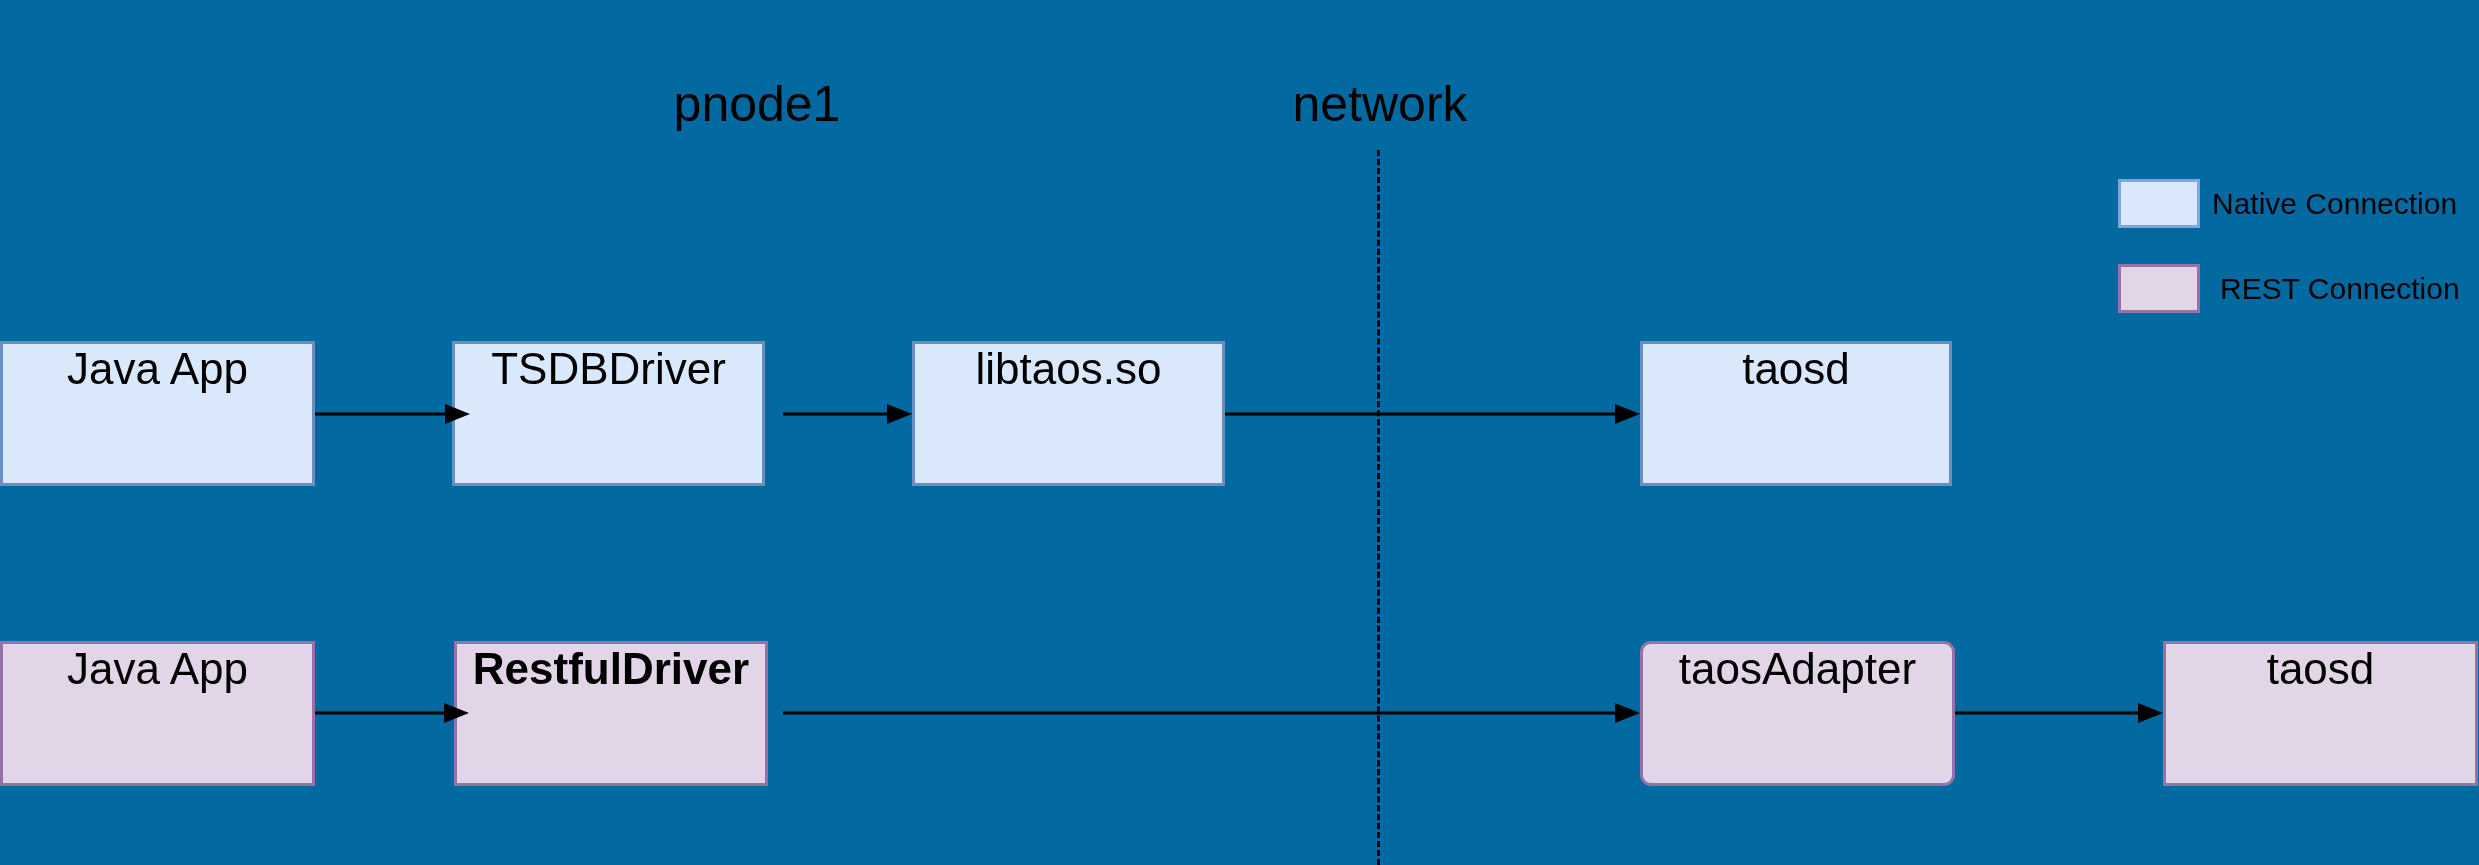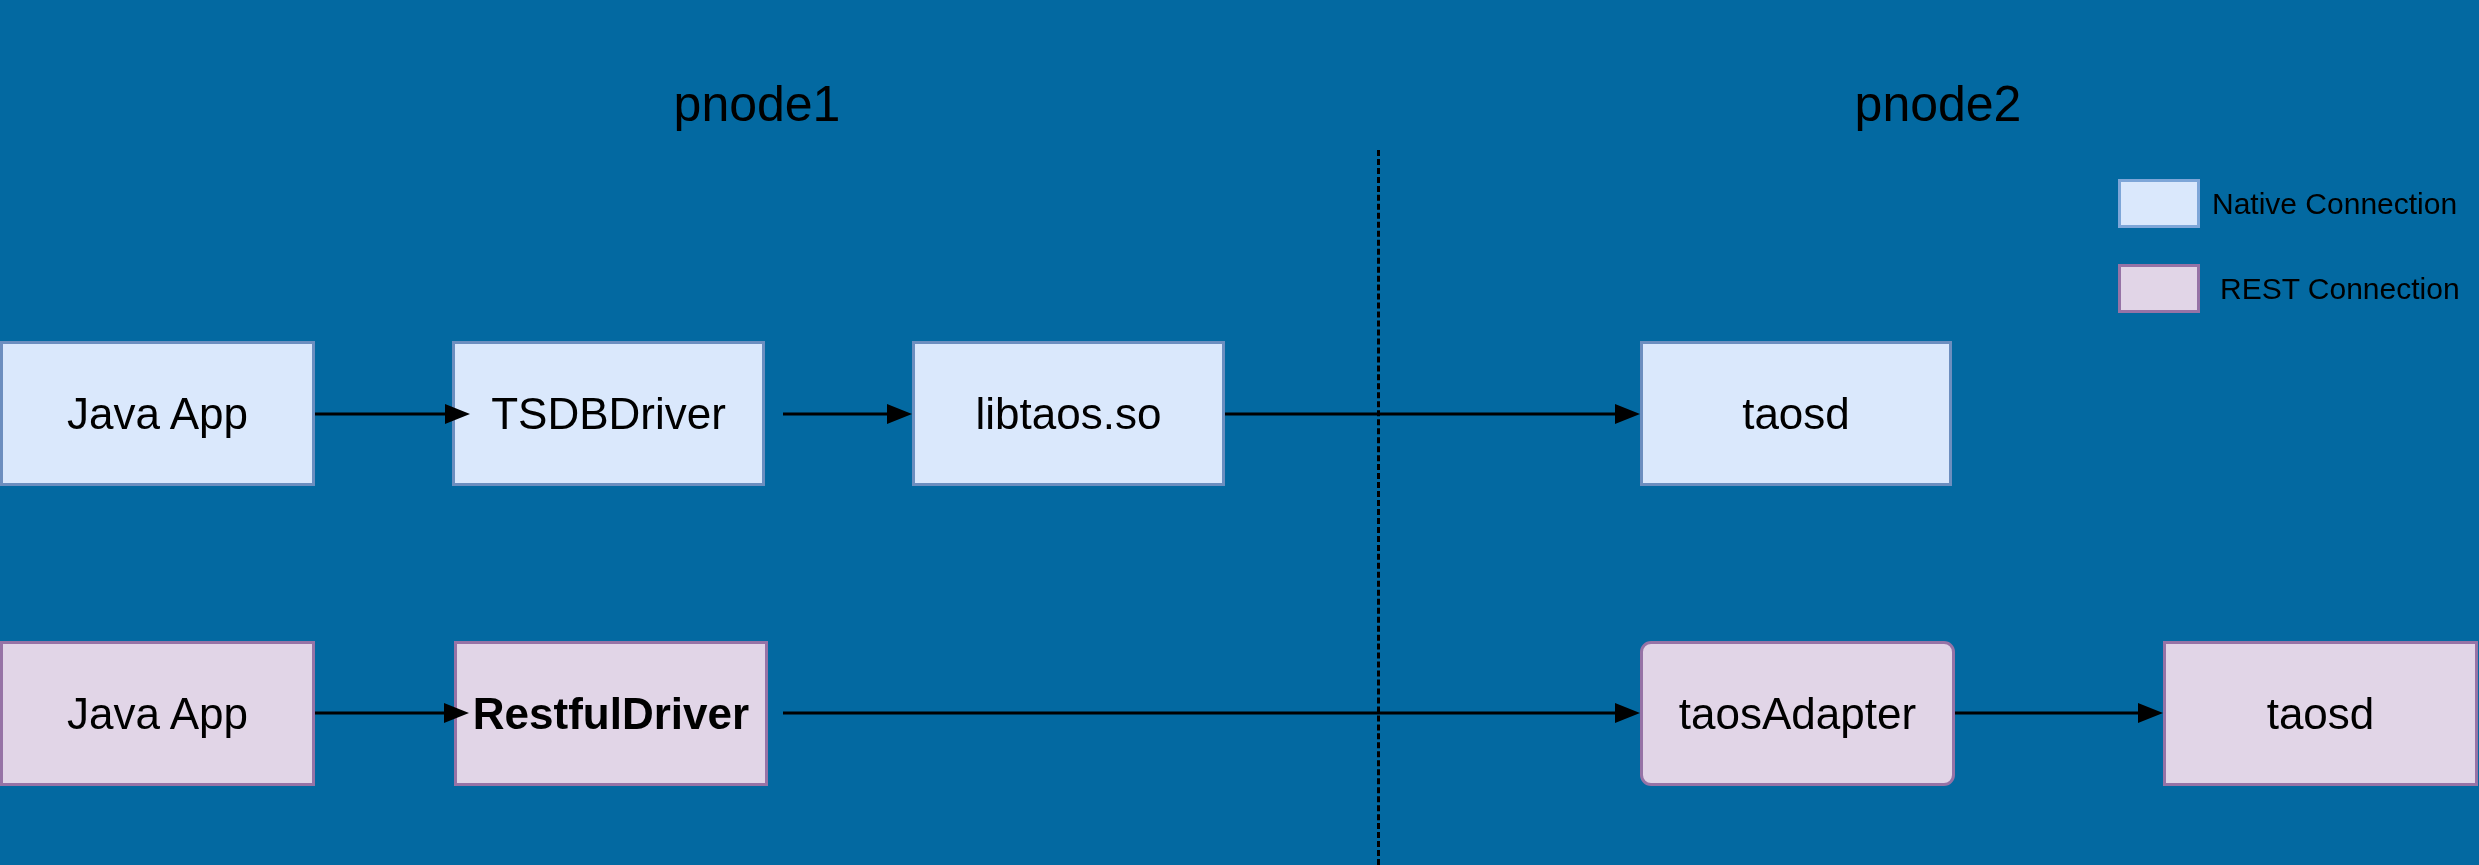--- a/index.html
+++ b/index.html
@@ -36,21 +36,20 @@
     width: 0;
     border-left: 3px dashed #000000;
   }
 
   
   .node {
     position: absolute;
     height: 145px;
     box-sizing: border-box;
     display: flex;
-    align-items: center;
     justify-content: center;
     font-size: 44px;
     white-space: nowrap;
   }
   .node.native { background: #dae8fc; border: 3px solid #6c8ebf; }
   .node.rest   { background: #e1d5e7; border: 3px solid #9673a6; }
 
   .row-native .node { top: 341px; }
   .row-rest   .node { top: 641px; }
 
@@ -122,21 +121,21 @@
     font-size: 30px;
     white-space: nowrap;
   }
 </style>
 </head>
 <body>
 
 <div class="canvas">
 
   <div class="zone-label zone-pnode1">pnode1</div>
-  <div class="zone-label zone-pnode2">pnode2</div>
+  <div class="zone-label zone-network">network</div>
 
   <div class="divider"></div>
 
   <div class="row-native">
     <div class="node native n-java-app">
       <span>Java App</span>
     </div>
     <div class="node native n-tsdb-driver">
       <span>TSDBDriver</span>
     </div>

